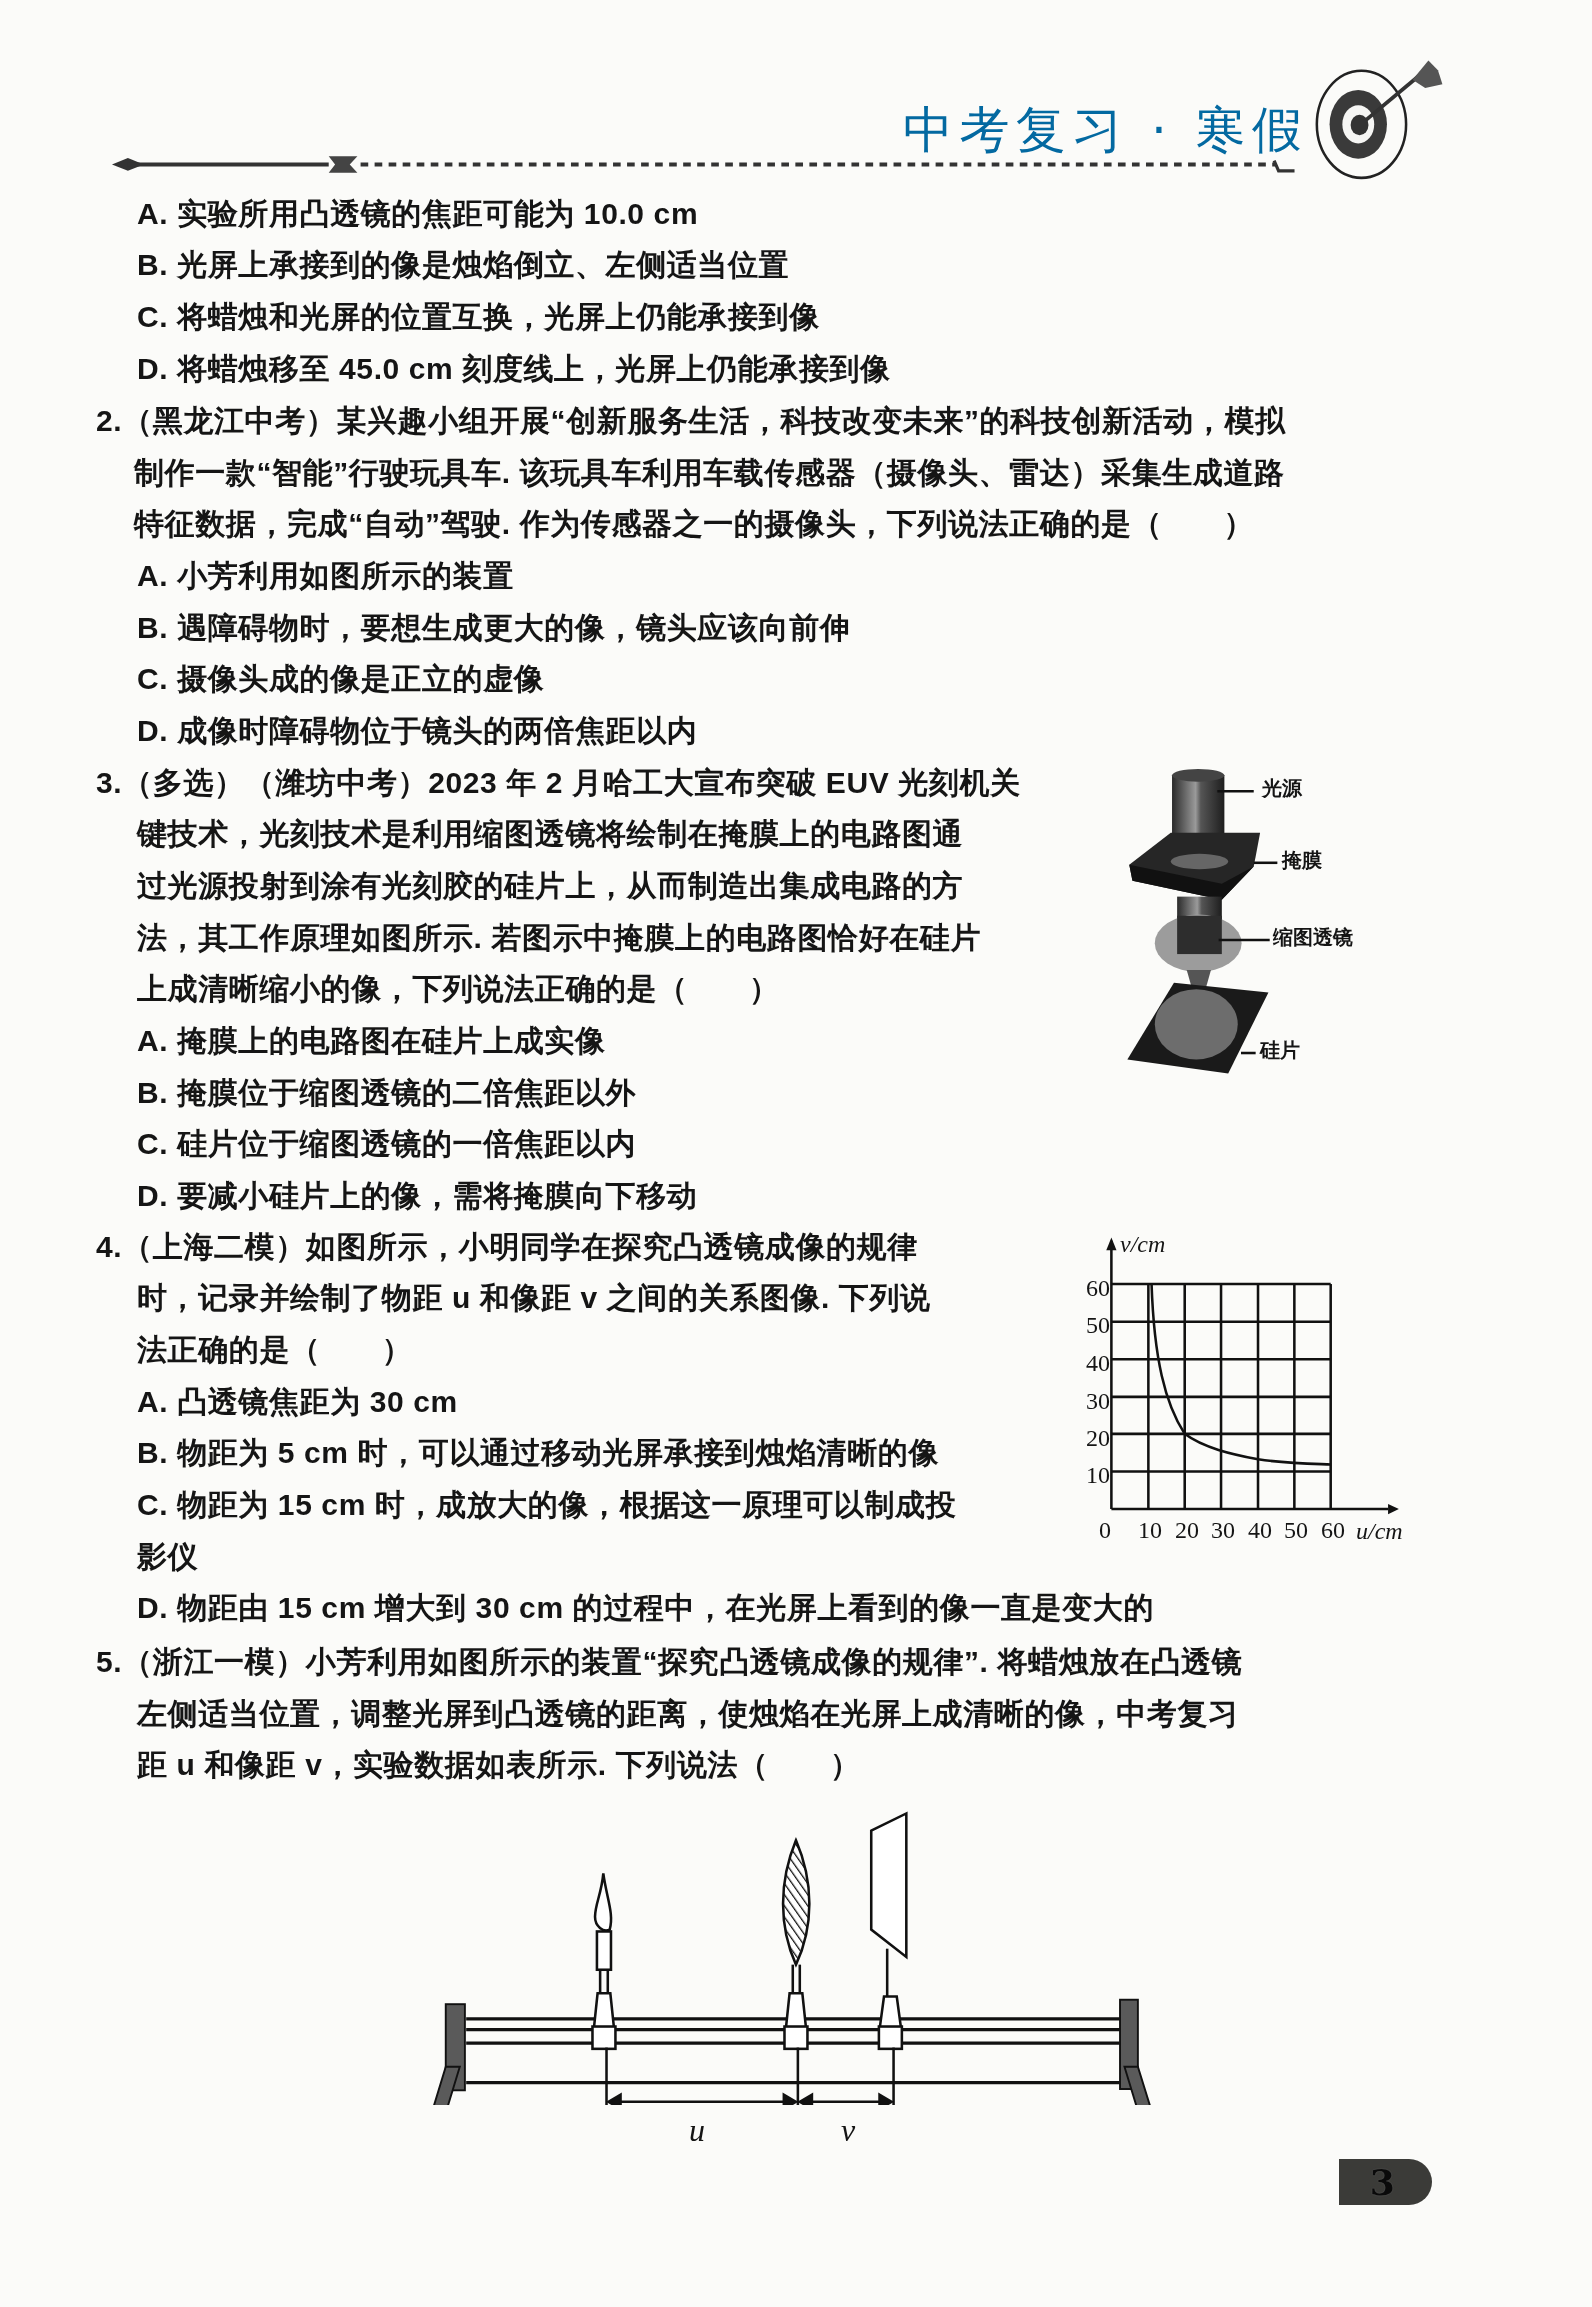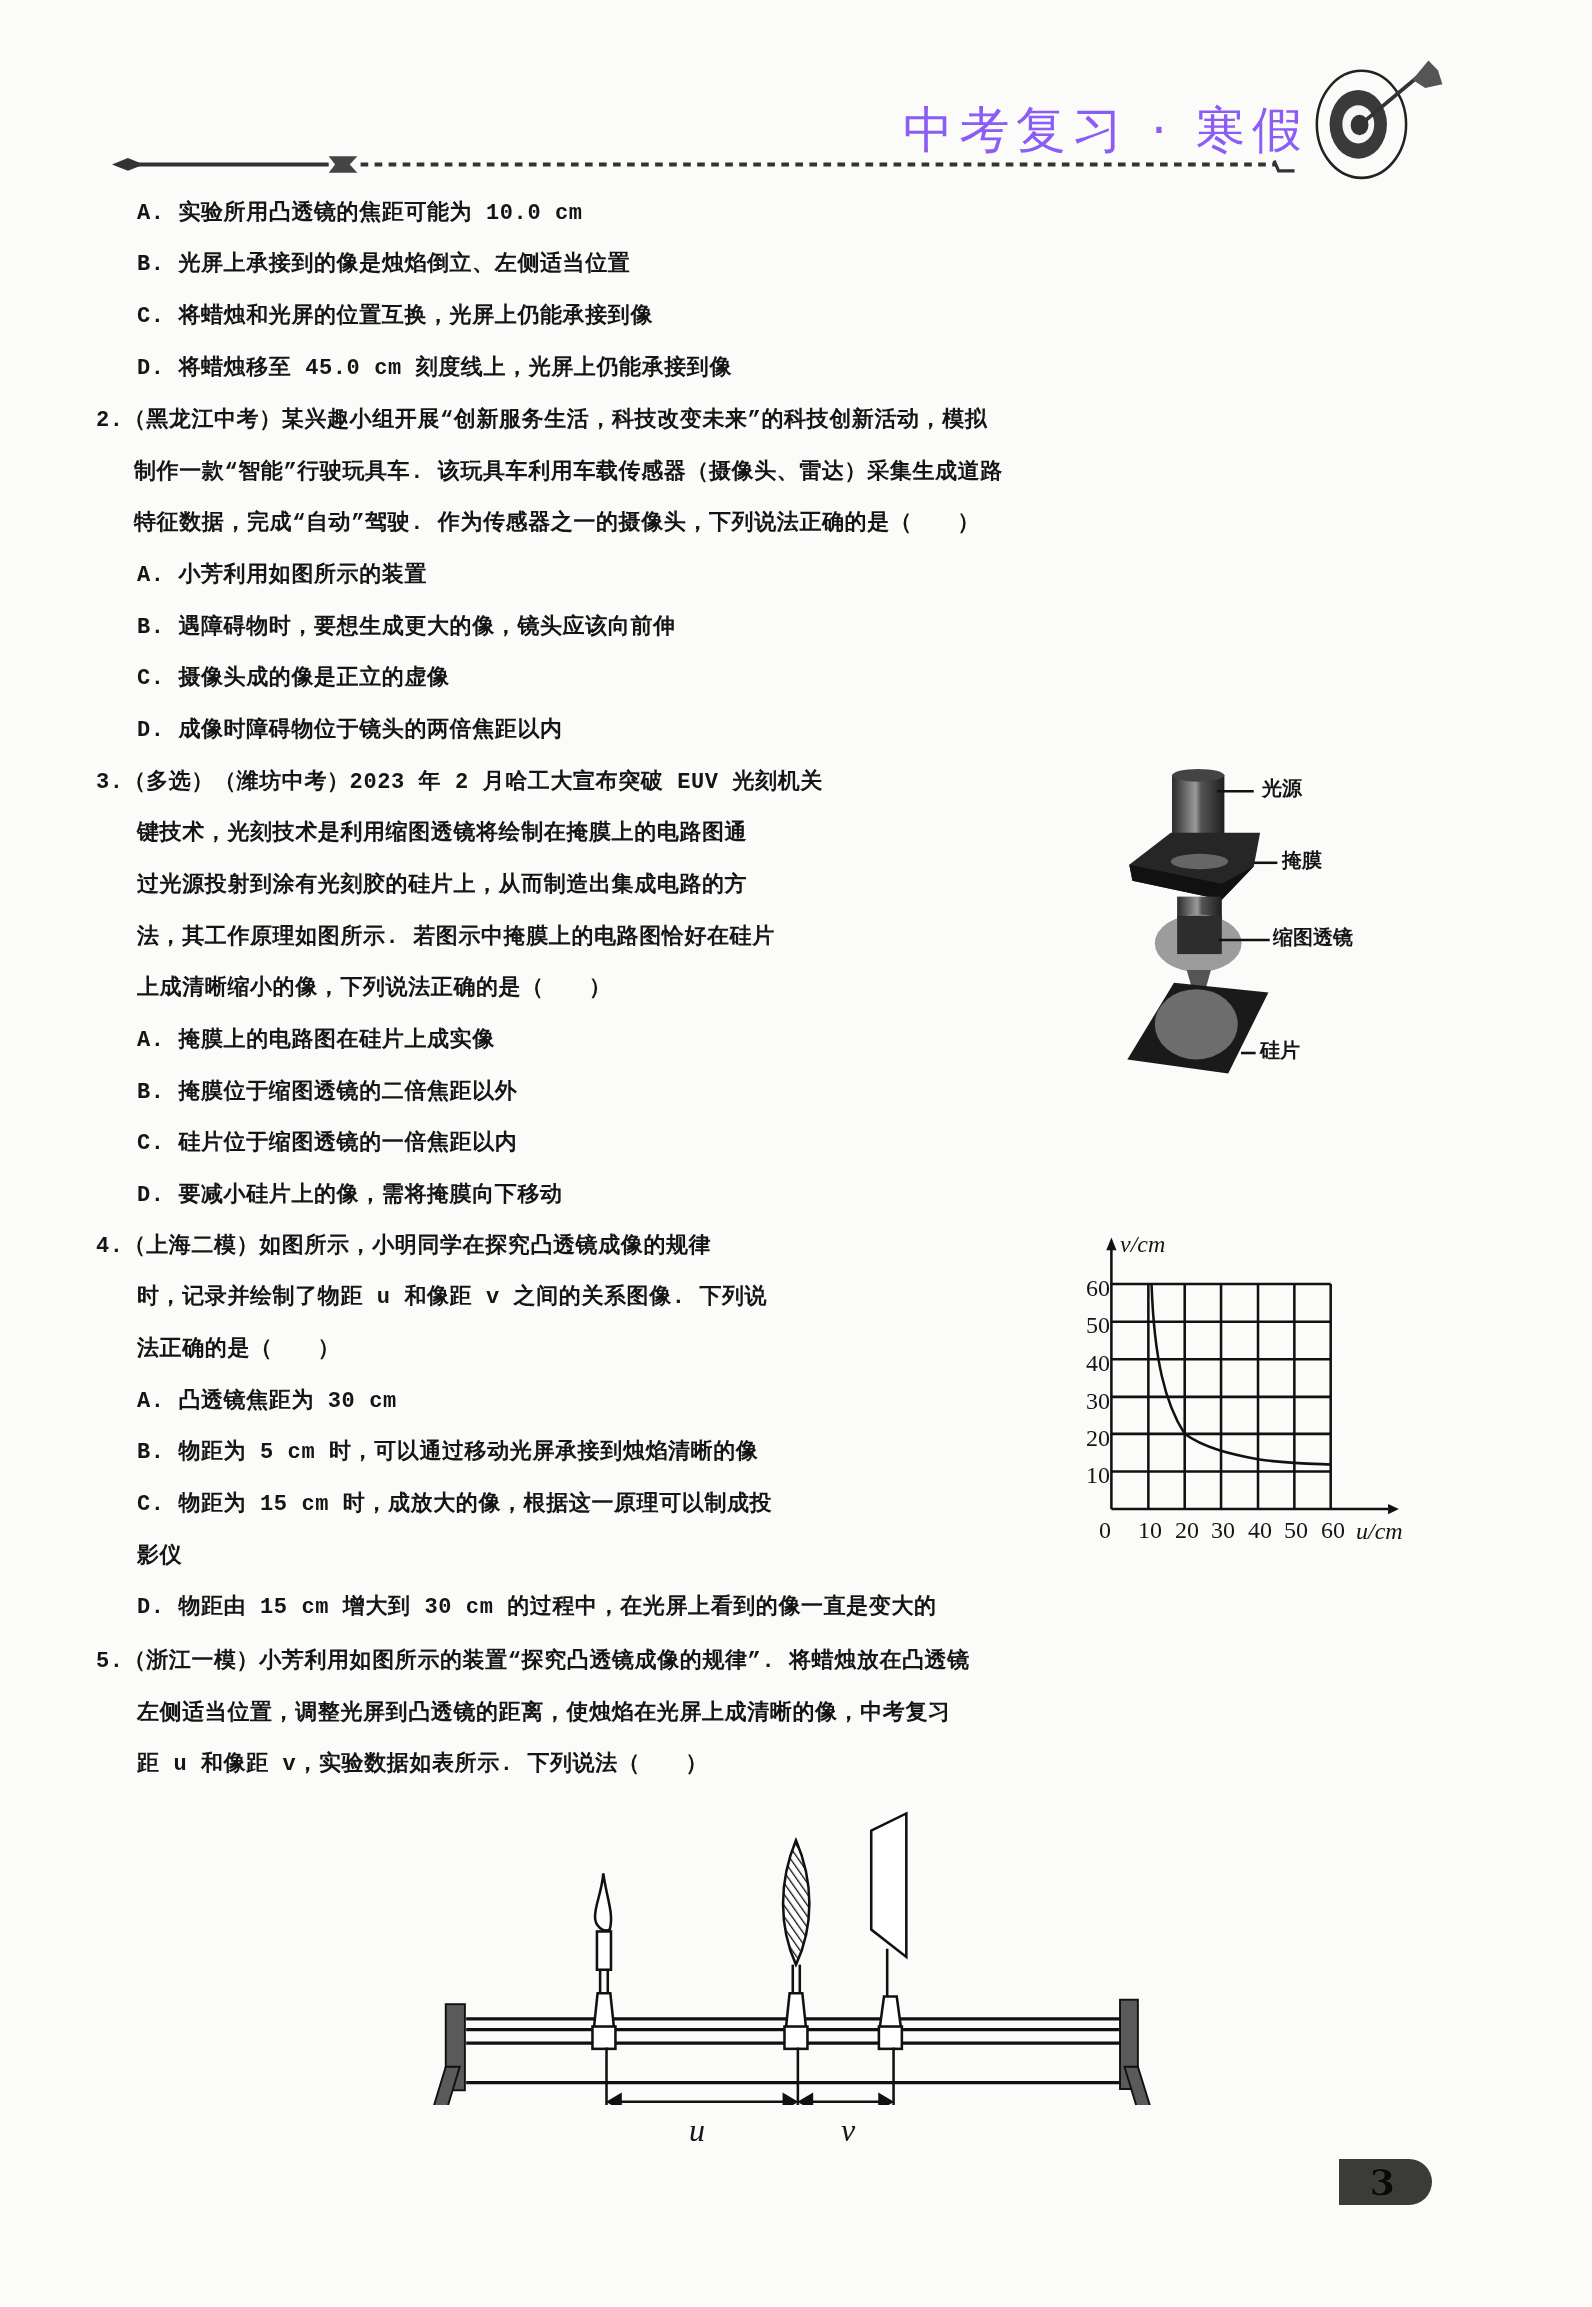--- a/index.html
+++ b/index.html
@@ -5,25 +5,25 @@
   html, body { margin: 0; padding: 0; }
   body {
     width: 1592px; height: 2307px; position: relative; overflow: hidden;
     background: #fbfbf9;
     font-family: "DejaVu Sans", sans-serif;
     color: #151515;
   }
   .abs { position: absolute; }
   .header-title {
     left: 903px; top: 97px; font-size: 50px; letter-spacing: 6.4px;
-    font-family: "DejaVu Sans", sans-serif; font-weight: normal; color: #8b5cf6;
+    font-family: "DejaVu Sans", sans-serif; font-weight: normal; color: #0369a1;
   }
   .line {
-    position: absolute; font-size: 22px; line-height: 38px; white-space: nowrap;
-    font-family: Liberation Mono, monospace; font-weight: bold; letter-spacing: 0.6px;
+    position: absolute; font-size: 30px; line-height: 38px; white-space: nowrap;
+    font-family: Liberation Sans, sans-serif; font-weight: bold; letter-spacing: 0.6px;
   }
   .label { position: absolute; font-size: 20px; font-family: "DejaVu Serif", serif; font-weight: bold; }
   .tick { position: absolute; font-size: 24px; font-family: "Liberation Serif", serif; }
   .page-tab {
     position: absolute; left: 1339px; top: 2159px; width: 93px; height: 46px;
     background: #3b3b38; border-radius: 0 23px 23px 0; color: #111;
     font-family: "DejaVu Serif", serif; font-weight: bold; font-size: 36px;
     display: flex; align-items: center; justify-content: center; padding-right: 6.4px; box-sizing: border-box;
   }
   .page-tab span { color: #0a0a0a; text-shadow: 0 0 1.3px #666; }

